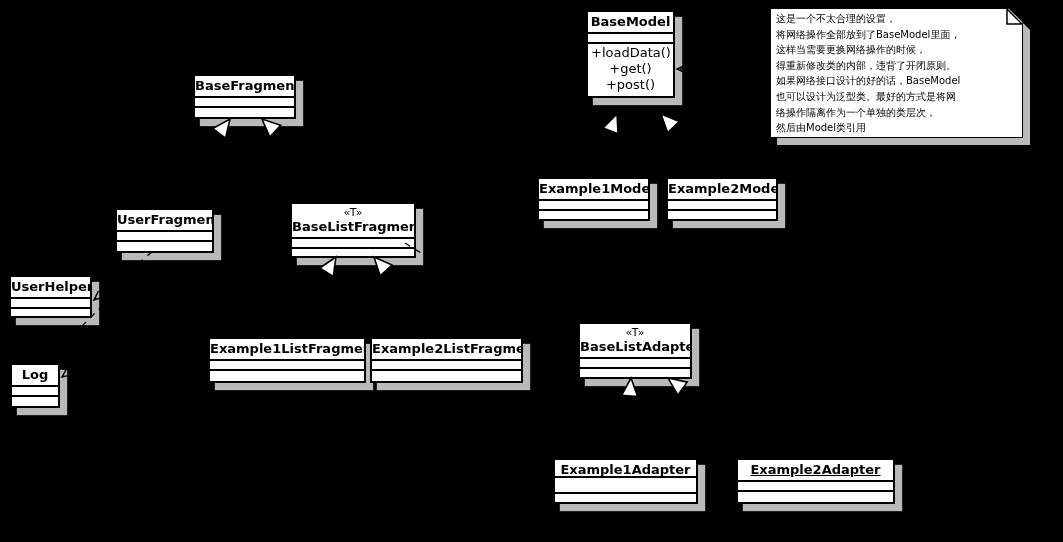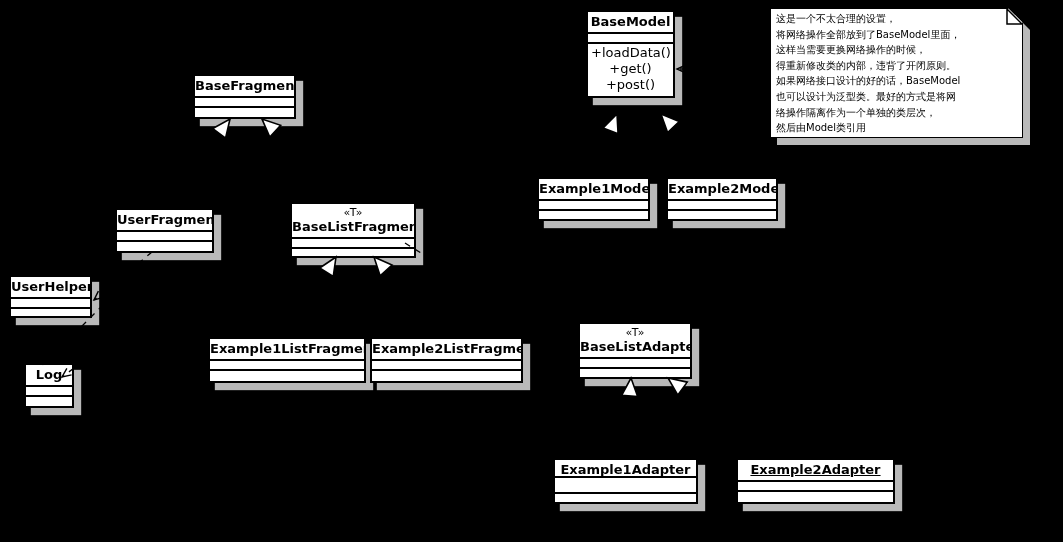--- a/index.html
+++ b/index.html
@@ -29,21 +29,21 @@
   .cls-ops.pad{padding-top:1px;}
 
   
   #c-BaseFragment        {left:193px;top:74px;  width:103px;height:45px;}
   #c-BaseModel           {left:586px;top:10px;  width:89px; height:88px;}
   #c-Example1Model       {left:537px;top:177px; width:113px;height:44px;}
   #c-Example2Model       {left:666px;top:177px; width:112px;height:44px;}
   #c-UserFragment        {left:115px;top:208px; width:99px; height:45px;}
   #c-BaseListFragment    {left:290px;top:202px; width:126px;height:56px;}
   #c-UserHelper          {left:9px;  top:275px; width:83px; height:43px;}
-  #c-Log                 {left:24px; top:363px; width:50px; height:45px;}
+  #c-Log                 {left:10px; top:363px; width:50px; height:45px;}
   #c-Example1ListFragment{left:208px;top:337px; width:158px;height:46px;}
   #c-Example2ListFragment{left:370px;top:337px; width:153px;height:46px;}
   #c-BaseListAdapter     {left:578px;top:322px; width:114px;height:57px;}
   #c-Example1Adapter     {left:553px;top:458px; width:145px;height:46px;gap:8px;}
   #c-Example2Adapter     {left:736px;top:458px; width:159px;height:46px;text-decoration:underline;}
 
   
   .note-wrap{position:absolute;left:770px;top:8px;width:253px;height:130px;z-index:2;}
   .note-shadow{position:absolute;left:7px;top:7px;width:253px;height:130px;
                background:var(--shadow);

